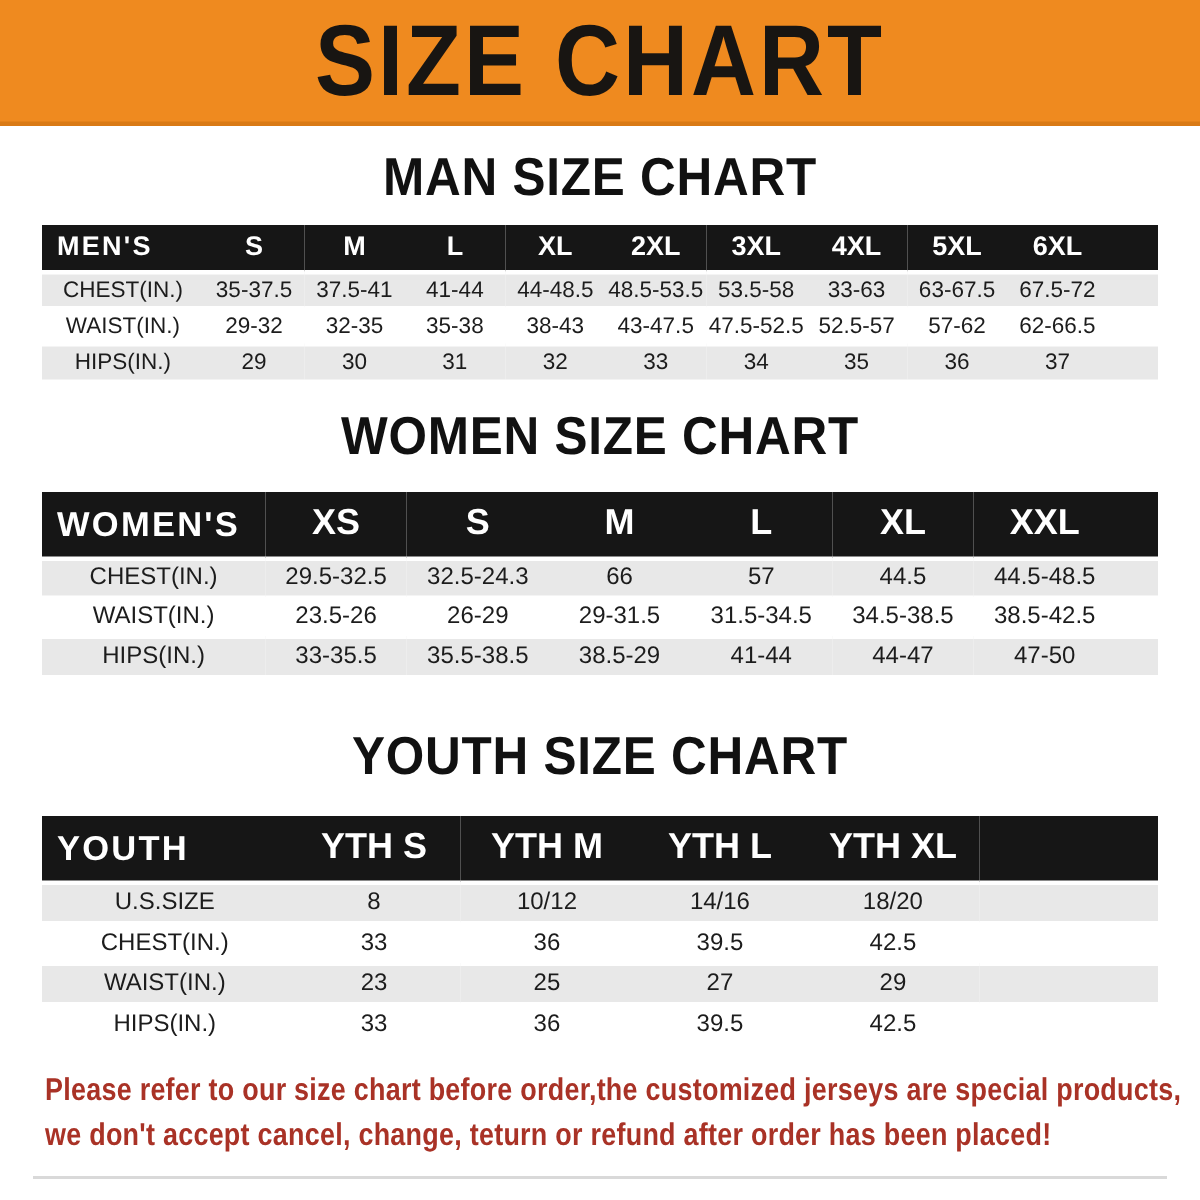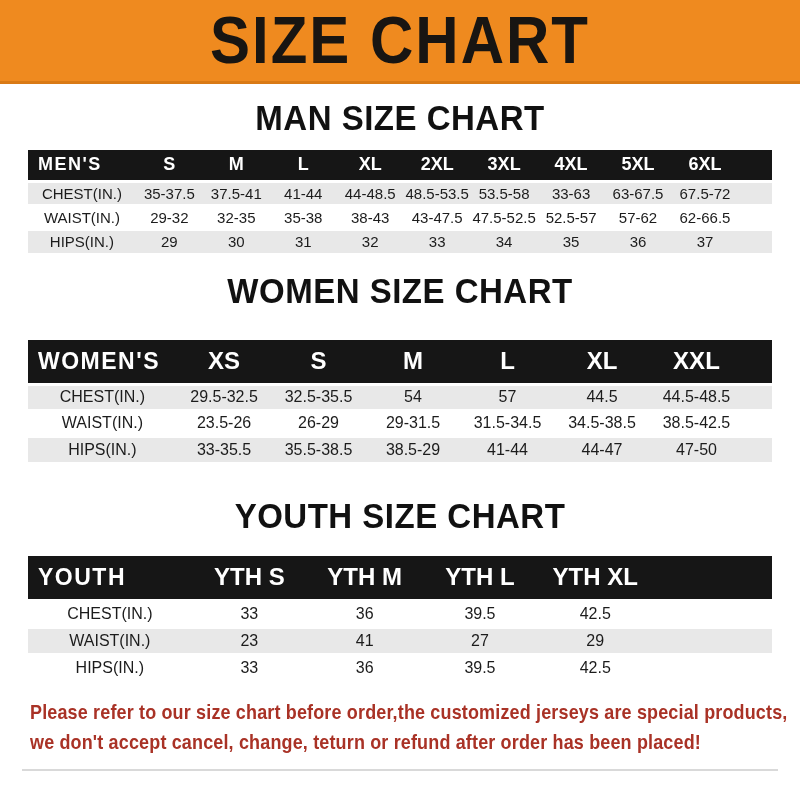--- a/index.html
+++ b/index.html
@@ -22,21 +22,21 @@
     letter-spacing:2px;transform:scaleY(1.12);line-height:1;}
   
   .section-heading{text-align:center;font-size:33px;font-weight:bold;
     color:var(--ink);letter-spacing:0.5px;transform:scaleY(1.08);line-height:34px;}
   .h-man{margin-top:17px;}
   .h-women{margin-top:21px;}
   .h-youth{margin-top:37px;}
   
   table{width:744px;margin:0 auto;border-collapse:collapse;table-layout:fixed;}
   .tbl-wrap-man{margin-top:15px;}
-  .tbl-wrap-women{margin-top:32px;}
+  .tbl-wrap-women{margin-top:20px;}
   .tbl-wrap-youth{margin-top:23px;}
   thead th{background:var(--header-bg);color:var(--header-fg);
     text-align:center;vertical-align:middle;font-weight:bold;}
   thead th.corner{text-align:left;padding-left:10px;font-size:23px;letter-spacing:1.5px;}
   .t-mens thead th{height:31px;font-size:18px;}
   .t-womens thead th,.t-youth thead th{height:44px;font-size:24px;}
   .t-womens thead th.corner,.t-youth thead th.corner{font-size:23px;}
   tbody th,tbody td{border-top:3px solid #ffffff;text-align:center;
     font-weight:normal;color:#1c1c1c;}
   .t-mens tbody th,.t-mens tbody td{height:24px;font-size:15px;}
@@ -157,22 +157,22 @@
             <th>L</th>
             <th>XL</th>
             <th>XXL</th>
             <th></th>
           </tr>
         </thead>
         <tbody>
           <tr class="stripe">
             <th>CHEST(IN.)</th>
             <td>29.5-32.5</td>
-            <td>32.5-35.5</td>
-            <td>54</td>
+            <td>32.5-24.3</td>
+            <td>66</td>
             <td>57</td>
             <td>44.5</td>
             <td>44.5-48.5</td>
             <td></td>
           </tr>
           <tr class="plain">
             <th>WAIST(IN.)</th>
             <td>23.5-26</td>
             <td>26-29</td>
             <td>29-31.5</td>
@@ -209,32 +209,40 @@
           <tr>
             <th class="corner">YOUTH</th>
             <th>YTH S</th>
             <th>YTH M</th>
             <th>YTH L</th>
             <th>YTH XL</th>
             <th></th>
           </tr>
         </thead>
         <tbody>
+          <tr class="stripe">
+            <th>U.S.SIZE</th>
+            <td>8</td>
+            <td>10/12</td>
+            <td>14/16</td>
+            <td>18/20</td>
+            <td></td>
+          </tr>
           <tr class="plain">
             <th>CHEST(IN.)</th>
             <td>33</td>
             <td>36</td>
             <td>39.5</td>
             <td>42.5</td>
             <td></td>
           </tr>
           <tr class="stripe">
             <th>WAIST(IN.)</th>
             <td>23</td>
-            <td>41</td>
+            <td>25</td>
             <td>27</td>
             <td>29</td>
             <td></td>
           </tr>
           <tr class="plain">
             <th>HIPS(IN.)</th>
             <td>33</td>
             <td>36</td>
             <td>39.5</td>
             <td>42.5</td>

